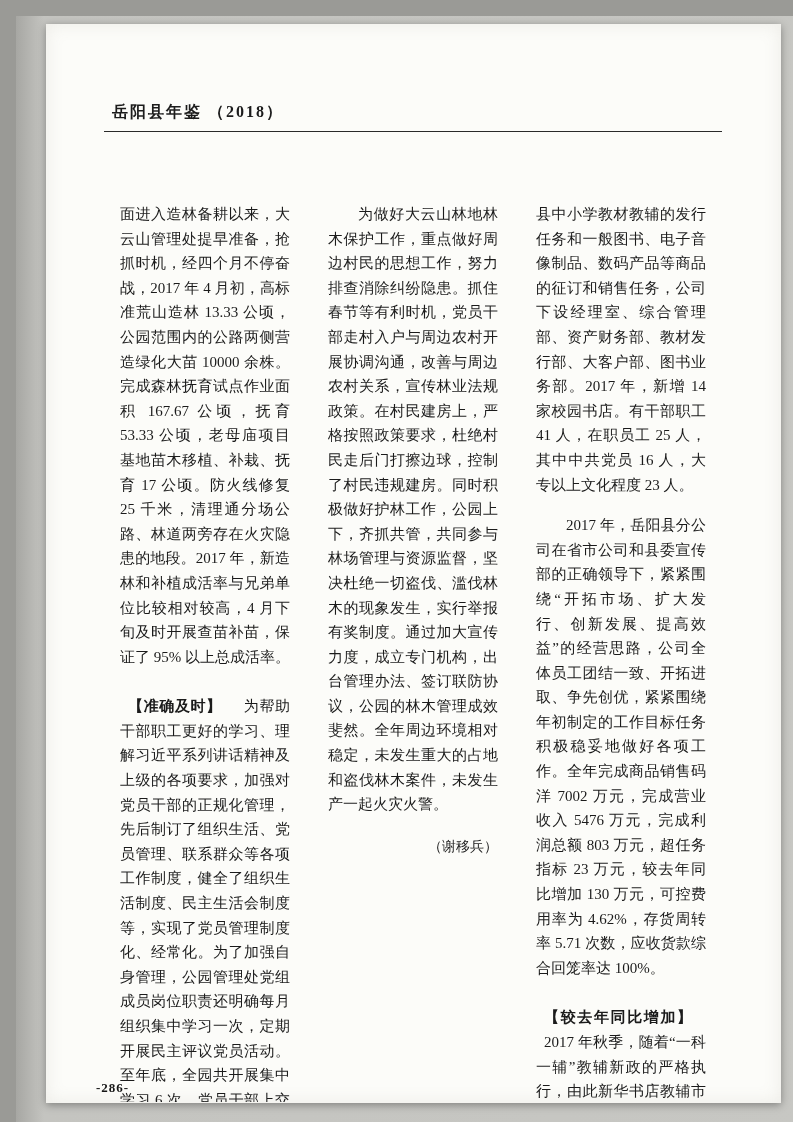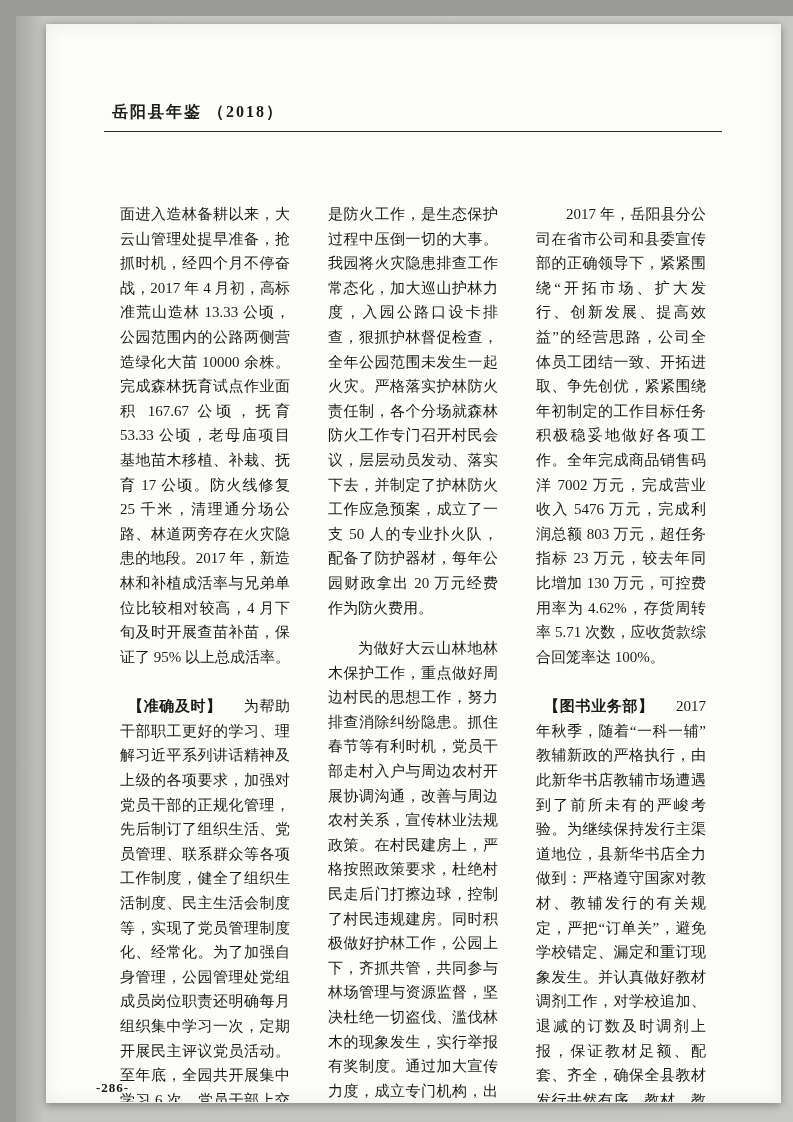--- a/index.html
+++ b/index.html
@@ -99,29 +99,29 @@
 
       <div class="columns">
 
         <div class="col">
           <p>面进入造林备耕以来，大云山管理处提早准备，抢抓时机，经四个月不停奋战，2017 年 4 月初，高标准荒山造林 13.33 公顷，公园范围内的公路两侧营造绿化大苗 10000 余株。完成森林抚育试点作业面积 167.67 公顷，抚育 53.33 公顷，老母庙项目基地苗木移植、补栽、抚育 17 公顷。防火线修复 25 千米，清理通分场公路、林道两旁存在火灾隐患的地段。2017 年，新造林和补植成活率与兄弟单位比较相对较高，4 月下旬及时开展查苗补苗，保证了 95% 以上总成活率。</p>
           <p class="entry"><span class="entry-label">【准确及时】</span><span>为帮助干部职工更好的学习、理解习近平系列讲话精神及上级的各项要求，加强对党员干部的正规化管理，先后制订了组织生活、党员管理、联系群众等各项工作制度，健全了组织生活制度、民主生活会制度等，实现了党员管理制度化、经常化。为了加强自身管理，公园管理处党组成员岗位职责还明确每月组织集中学习一次，定期开展民主评议党员活动。至年底，全园共开展集中学习 6 次，党员干部上交心得体会 21 份。党员干部在集中学习中自觉“照镜子、正衣冠”。以党建促进思想道德建设，管理处广泛开展群众性精神文明与和谐创建活动，通过党建带动，塑造管理处党员，自尊自信、积极向上的阳光心态。</span></p>
 
         </div>
 
         <div class="col">
-          <p>是防火工作，是生态保护过程中压倒一切的大事。我园将火灾隐患排查工作常态化，加大巡山护林力度，入园公路口设卡排查，狠抓护林督促检查，全年公园范围未发生一起火灾。严格落实护林防火责任制，各个分场就森林防火工作专门召开村民会议，层层动员发动、落实下去，并制定了护林防火工作应急预案，成立了一支 50 人的专业扑火队，配备了防护器材，每年公园财政拿出 20 万元经费作为防火费用。</p>
           <p class="indent">为做好大云山林地林木保护工作，重点做好周边村民的思想工作，努力排查消除纠纷隐患。抓住春节等有利时机，党员干部走村入户与周边农村开展协调沟通，改善与周边农村关系，宣传林业法规政策。在村民建房上，严格按照政策要求，杜绝村民走后门打擦边球，控制了村民违规建房。同时积极做好护林工作，公园上下，齐抓共管，共同参与林场管理与资源监督，坚决杜绝一切盗伐、滥伐林木的现象发生，实行举报有奖制度。通过加大宣传力度，成立专门机构，出台管理办法、签订联防协议，公园的林木管理成效斐然。全年周边环境相对稳定，未发生重大的占地和盗伐林木案件，未发生产一起火灾火警。</p>
           <p class="author">（谢移兵）</p>
 
         </div>
 
         <div class="col">
+          <p>县中小学教材教辅的发行任务和一般图书、电子音像制品、数码产品等商品的征订和销售任务，公司下设经理室、综合管理部、资产财务部、教材发行部、大客户部、图书业务部。2017 年，新增 14 家校园书店。有干部职工 41 人，在职员工 25 人，其中中共党员 16 人，大专以上文化程度 23 人。</p>
           <p class="indent">2017 年，岳阳县分公司在省市公司和县委宣传部的正确领导下，紧紧围绕“开拓市场、扩大发行、创新发展、提高效益”的经营思路，公司全体员工团结一致、开拓进取、争先创优，紧紧围绕年初制定的工作目标任务积极稳妥地做好各项工作。全年完成商品销售码洋 7002 万元，完成营业收入 5476 万元，完成利润总额 803 万元，超任务指标 23 万元，较去年同比增加 130 万元，可控费用率为 4.62%，存货周转率 5.71 次数，应收货款综合回笼率达 100%。</p>
-          <p class="entry"><span class="entry-label">【图书业务部】</span><span>2017 年秋季，随着“一科一辅”教辅新政的严格执行，由此新华书店教辅市场遭遇到了前所未有的严峻考验。为继续保持发行主渠道地位，县新华书店全力做到：严格遵守国家对教材、教辅发行的有关规定，严把“订单关”，避免学校错定、漏定和重订现象发生。并认真做好教材调剂工作，对学校追加、退减的订数及时调剂上报，保证教材足额、配套、齐全，确保全县教材发行井然有序。教材、教辅全年发行完成 5200 万元，其中教材 1200 万元，教辅 4000 万元。准确及时、</span></p>
+          <p class="entry"><span class="entry-label">【较去年同比增加】</span><span>2017 年秋季，随着“一科一辅”教辅新政的严格执行，由此新华书店教辅市场遭遇到了前所未有的严峻考验。为继续保持发行主渠道地位，县新华书店全力做到：严格遵守国家对教材、教辅发行的有关规定，严把“订单关”，避免学校错定、漏定和重订现象发生。并认真做好教材调剂工作，对学校追加、退减的订数及时调剂上报，保证教材足额、配套、齐全，确保全县教材发行井然有序。教材、教辅全年发行完成 5200 万元，其中教材 1200 万元，教辅 4000 万元。准确及时、</span></p>
         </div>
 
       </div>
     </div>
 
     <div class="footer">-286-</div>
   </div>
 </div>
 
 </body></html>

